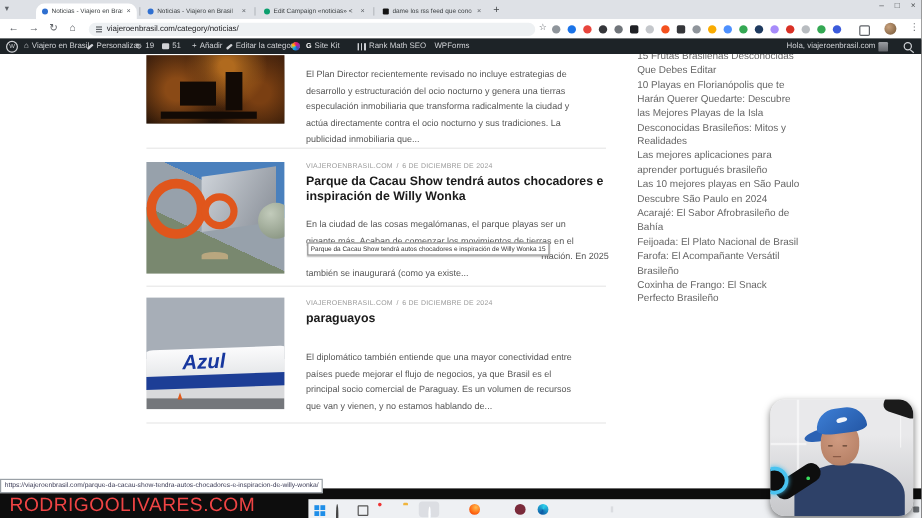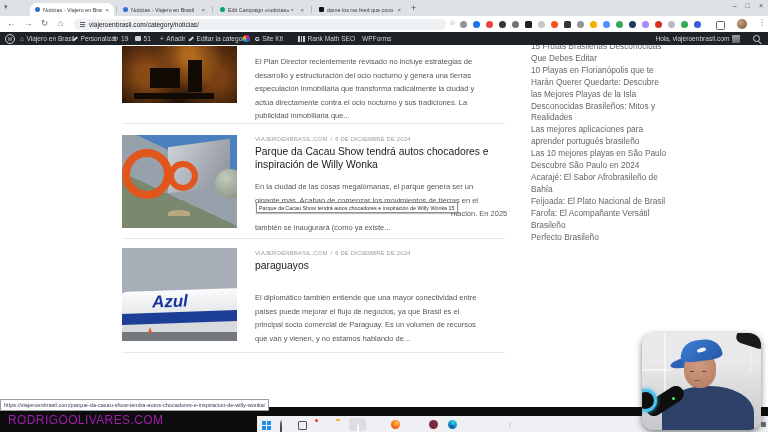--- a/index.html
+++ b/index.html
@@ -40,21 +40,21 @@
   .pencil{width:6px;height:1.5px;background:#cfd1d5;transform:rotate(-40deg);border-radius:1px}
   .bubble{width:6px;height:4.5px;background:#cfd1d5;border-radius:1px}
   .orb{width:7px;height:7px;border-radius:50%;background:conic-gradient(#e91e63,#9c27b0,#3f51b5,#03a9f4,#ffc107,#e91e63)}
   .gicon{color:#fff;font-size:6px;font-weight:bold}
   .rbars{width:7px;height:6px;background:linear-gradient(90deg,#cfd1d5 0 1.5px,transparent 1.5px 2.5px,#cfd1d5 2.5px 4px,transparent 4px 5px,#cfd1d5 5px 7px)}
   .mag{width:5px;height:5px;border:1px solid #cfd1d5;border-radius:50%;position:relative}
   .mag::after{content:"";position:absolute;right:-2.5px;bottom:-2px;width:3.5px;height:1px;background:#cfd1d5;transform:rotate(40deg)}
   .abav{width:8px;height:8px;background:linear-gradient(#9b9ea3,#62656a);border-radius:1px}
   
   .meta{position:absolute;font-size:5.8px;letter-spacing:.2px;color:#9a9a9a;display:flex;gap:3px}
-  .title{position:absolute;font-size:10.3px;font-weight:normal;color:#1b1b1b;line-height:12.8px;cursor:pointer}
+  .title{position:absolute;font-size:10.3px;font-weight:bold;color:#1b1b1b;line-height:12.8px;cursor:pointer}
   .exc{position:absolute;font-size:7.5px;color:#565656;line-height:13.5px;width:256px}
   .thumb{position:absolute;left:122px;width:115px;overflow:hidden;cursor:pointer}
   .thumb1{top:46px;height:57px;background:
      radial-gradient(circle at 22% 50%,#8a4a16 0 10%,transparent 45%),
      radial-gradient(circle at 58% 18%,#b06a1e 0 8%,transparent 42%),
      radial-gradient(circle at 82% 55%,#7a3f12 0 9%,transparent 48%),
      linear-gradient(180deg,#2b150a,#160b05)}
   .sil{position:absolute;background:#120a05}
   .thumb2{top:135px;height:93px;background:linear-gradient(205deg,#4a80bd 0 32%,#97a1ab 32% 62%,#79886f 62%)}
   .ring{position:absolute;border-radius:50%;border-style:solid;border-color:#e0561c}
@@ -76,21 +76,21 @@
   .sidebar{position:absolute;left:531px;top:41px;width:168px;font-size:8.3px;line-height:11.9px;color:#666}
   .sbitem{display:block;text-decoration:none;color:#666;cursor:pointer}
   .cursor-tooltip{position:absolute;left:256px;top:202px;height:9px;background:#fff;border:1px solid #8f8f8f;
       font-size:5.4px;color:#333;display:flex;align-items:center;padding:0 2px;white-space:nowrap;z-index:3;
       box-shadow:0 1px 1px rgba(0,0,0,.25)}
   
   .statusbubble{position:absolute;left:0;top:399px;height:10px;background:#fff;border:1px solid #9aa0a6;
       font-size:5.6px;color:#3a3a55;display:flex;align-items:center;padding:0 3px;z-index:4;white-space:nowrap}
   .blackband{position:absolute;left:0;top:407px;width:768px;height:25px;background:#0d0d0d}
   .taskbar{position:absolute;left:257px;top:416px;width:511px;height:16px;background:#eef0f3}
-  .watermark{position:absolute;left:8px;top:413px;font-size:12px;letter-spacing:.4px;color:#a21caf;z-index:2}
+  .watermark{position:absolute;left:8px;top:413px;font-size:16px;letter-spacing:.4px;color:#ef4444;z-index:2}
   .tbi{position:absolute;top:420px;width:9px;height:9px;border-radius:2px}
   .tbwin{width:4px;height:4px;background:#1e8ee8;border-radius:0;box-shadow:5px 0 #1e8ee8,0 5px #1e8ee8,5px 5px #1e8ee8}
   .tbmag{width:6px;height:6px;border:1.2px solid #444;border-radius:50%;background:transparent;position:relative}
   .tbmag::after{content:"";position:absolute;right:-2.5px;bottom:-2.5px;width:4px;height:1.2px;background:#444;transform:rotate(40deg)}
   .tbtv{background:transparent;border:1.2px solid #555;border-radius:1px;width:7px;height:7px}
   .tbobs{border-radius:50%;background:#23272e;position:relative}
   .tbobs::after{content:"";position:absolute;right:0;top:-1px;width:3px;height:3px;border-radius:50%;background:#e33}
   .tbfolder{background:#ffc94d;position:relative;border-radius:1px}
   .tbfolder::before{content:"";position:absolute;left:0;top:-2px;width:4px;height:2px;background:#f0b43c;border-radius:1px 1px 0 0}
   .activepill{position:absolute;left:349px;top:417.5px;width:17px;height:13px;background:#dcdee3;border-radius:3px}
@@ -287,21 +287,21 @@
   <div class="meta" style="left:255px;top:136px">
     <span>VIAJEROENBRASIL.COM</span>
     <span>/</span>
     <span>6 DE DICIEMBRE DE 2024</span>
   </div>
   <div class="title" style="left:255px;top:146px">
     <div>Parque da Cacau Show tendrá autos chocadores e</div>
     <div>inspiración de Willy Wonka</div>
   </div>
   <div class="exc" style="left:255px;top:180px">
-    <div>En la ciudad de las cosas megalómanas, el parque genera ser un</div>
+    <div>En la ciudad de las cosas megalómanas, el parque playas ser un</div>
     <div>gigante más. Acaban de comenzar los movimientos de tierras en el</div>
     <div style="position:relative;height:13.5px">
       <span style="position:absolute;left:196px">ntación. En 2025</span>
     </div>
     <div>también se inaugurará (como ya existe...</div>
   </div>
   <div class="cursor-tooltip">Parque da Cacau Show tendrá autos chocadores e inspiración de Willy Wonka 15</div>
   <div class="hr" style="top:238px"></div>
 
   
@@ -358,20 +358,21 @@
       <div>Bahía</div>
     </a>
     <a class="sbitem">
       <div>Feijoada: El Plato Nacional de Brasil</div>
     </a>
     <a class="sbitem">
       <div>Farofa: El Acompañante Versátil</div>
       <div>Brasileño</div>
     </a>
     <a class="sbitem">
+      <div>Coxinha de Frango: El Snack</div>
       <div>Perfecto Brasileño</div>
     </a>
   </div>
 
   
   <div class="blackband"></div>
   <div class="statusbubble">https://viajeroenbrasil.com/parque-da-cacau-show-tendra-autos-chocadores-e-inspiracion-de-willy-wonka/</div>
   <div class="watermark">RODRIGOOLIVARES.COM</div>
 
   <div class="taskbar"></div>

